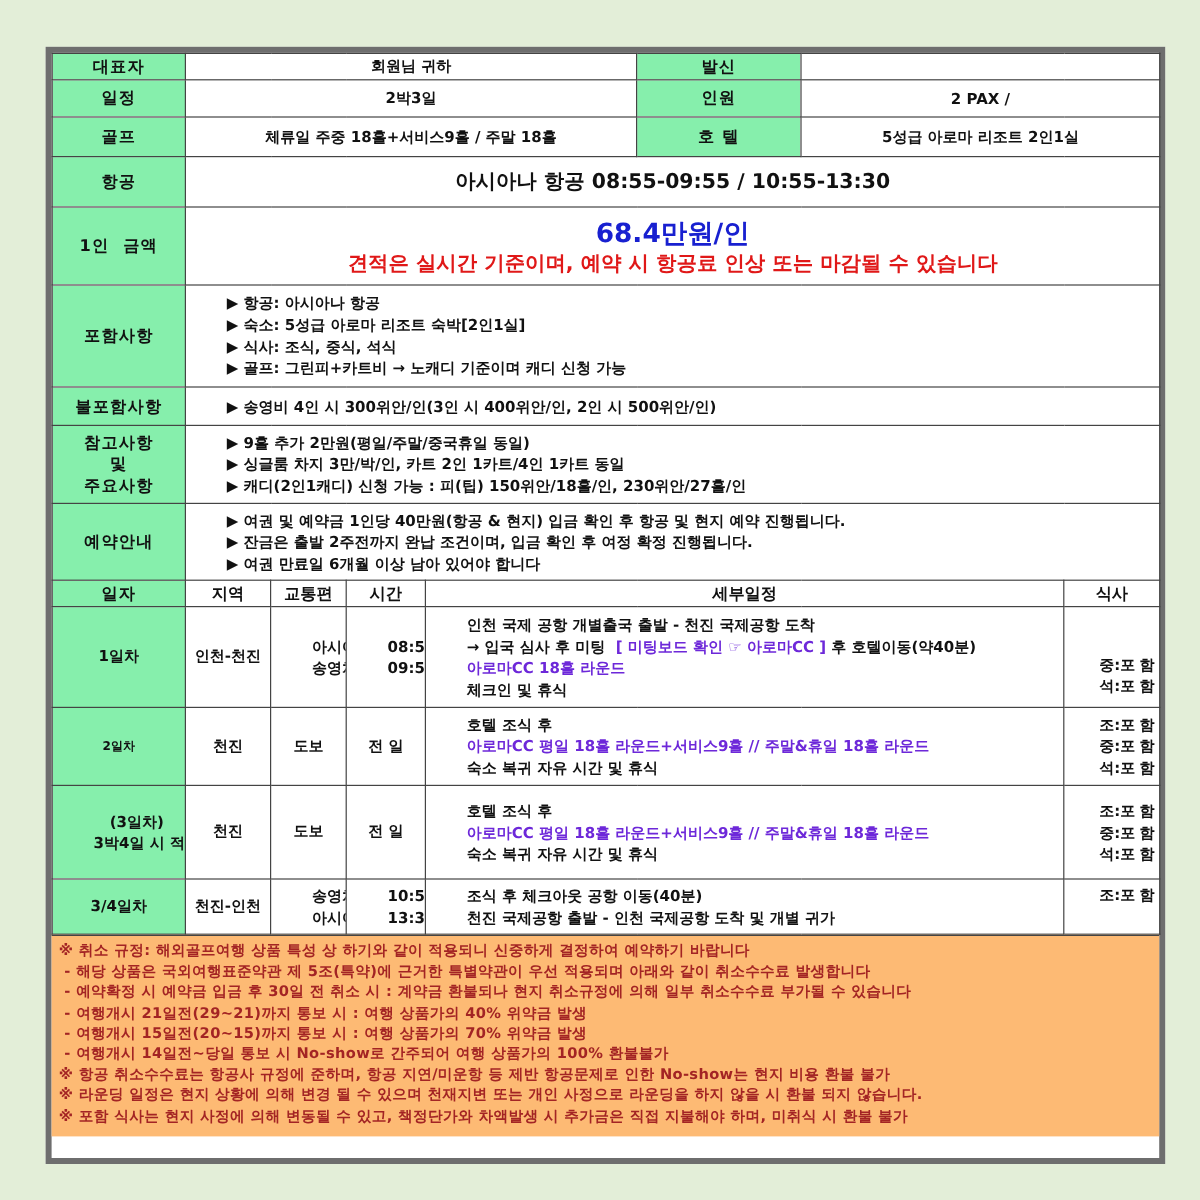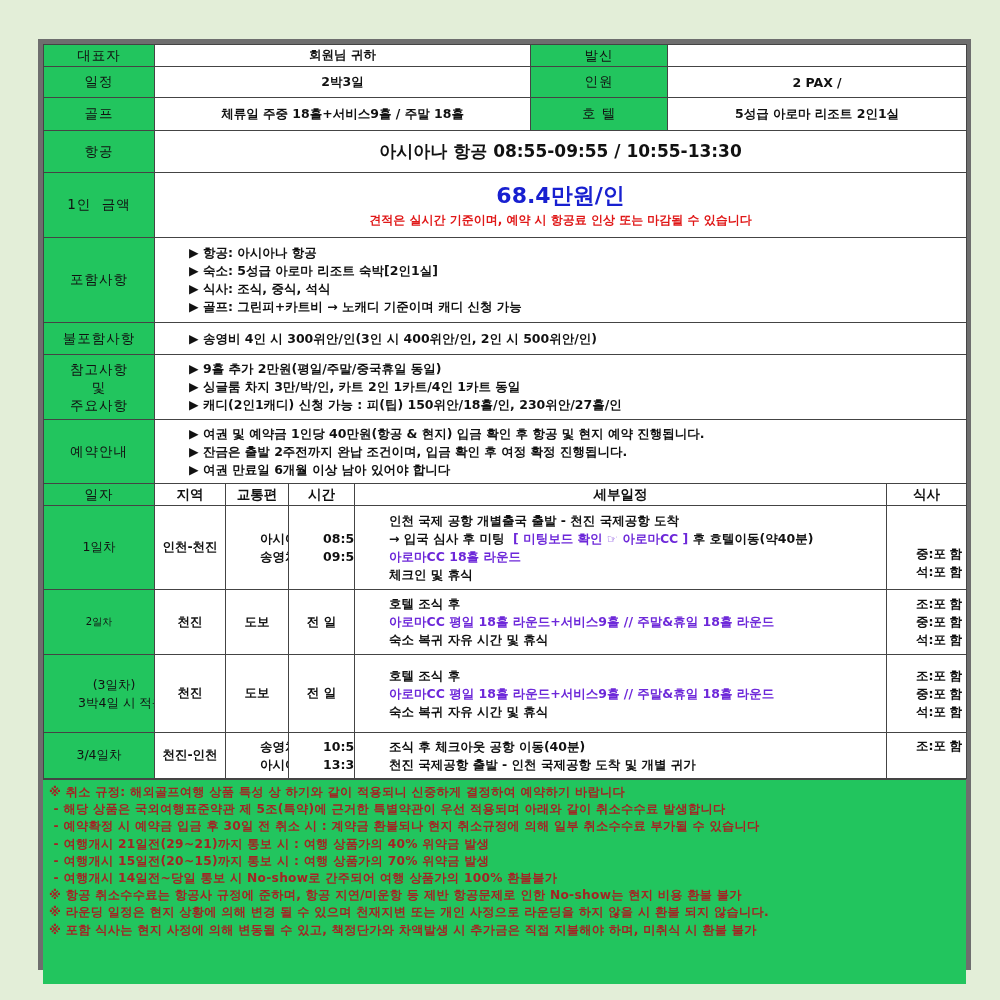--- a/index.html
+++ b/index.html
@@ -13,34 +13,34 @@
     border:5px solid #6e6e6e; background:#fff; box-sizing:content-box;
   }
   table.grid {
     border-collapse:collapse; width:923px; table-layout:fixed;
     font-size:12.5px;
   }
   table.grid td {
     border:1px solid #444; padding:0 4px; vertical-align:middle;
     overflow:hidden; white-space:nowrap;
   }
-  .lab { background:#22c55e; text-align:center; font-weight:normal; font-size:13.5px; letter-spacing:1px; }
+  .lab { background:#86efac; text-align:center; font-weight:bold; font-size:13.5px; letter-spacing:1px; }
   .c { text-align:center; }
   .b { font-weight:bold; }
   .blue { color:#6d28d9; }
   .price { font-size:22px; font-weight:bold; color:#1820d0; text-align:center; line-height:30px; }
-  .note { font-size:12px; color:#e01818; font-weight:bold; text-align:center; line-height:18px; }
+  .note { font-size:17px; color:#e01818; font-weight:bold; text-align:center; line-height:18px; }
   .lines div { line-height:18px;padding-left:30px; }
   .meals { text-align:right; padding-right:8px; }
   .meals div { line-height:18px; }
   .meal-k { display:inline-block; width:34px; text-align:center; }
   .meal-v { display:inline-block; width:14px; text-align:right; }
   .terms {
-    background:#22c55e; color:#a32424; font-weight:bold; font-size:12.2px;
-    padding:4px 6px 0 6px; height:205px; box-sizing:border-box;
+    background:#fdba74; color:#a32424; font-weight:bold; font-size:12.2px;
+    padding:4px 6px 0 6px; height:168px; box-sizing:border-box;
     border-top:1px solid #444; letter-spacing:0.3px;
   }
   .terms div { line-height:17.2px; white-space:nowrap; overflow:hidden; }
 </style>
 </head>
 <body>
 
 <div class="frame">
   <table class="grid">
     <colgroup>

